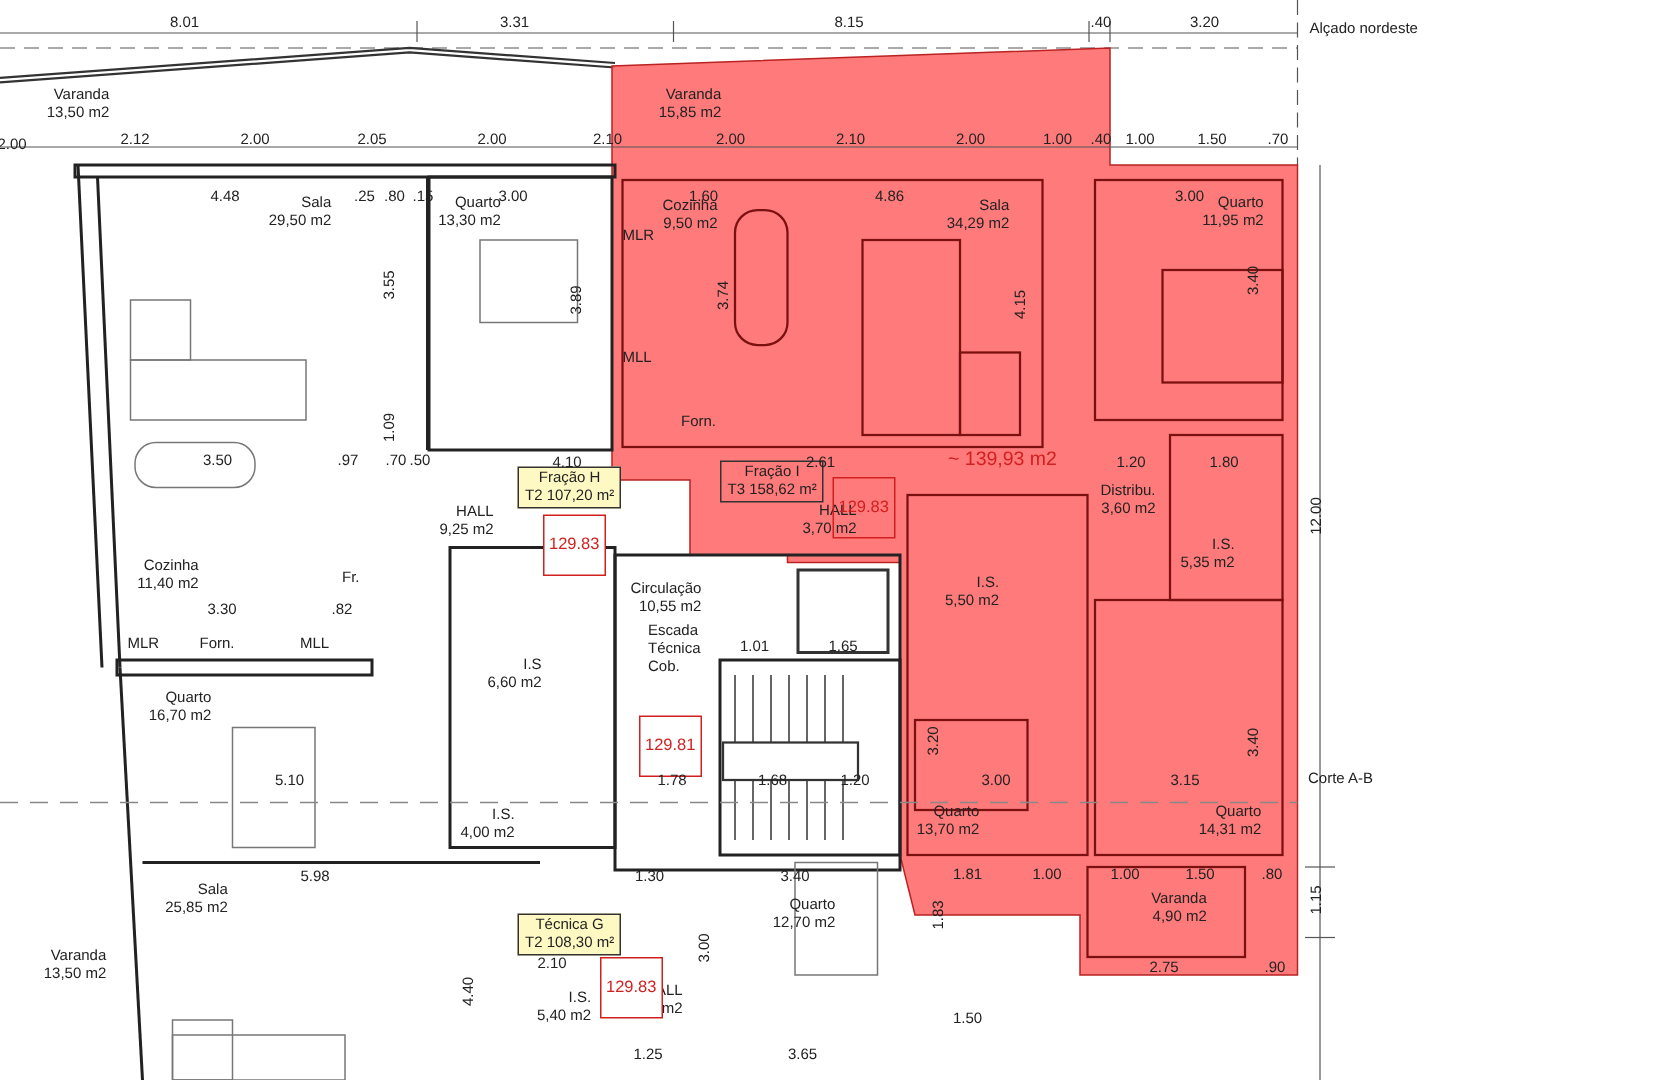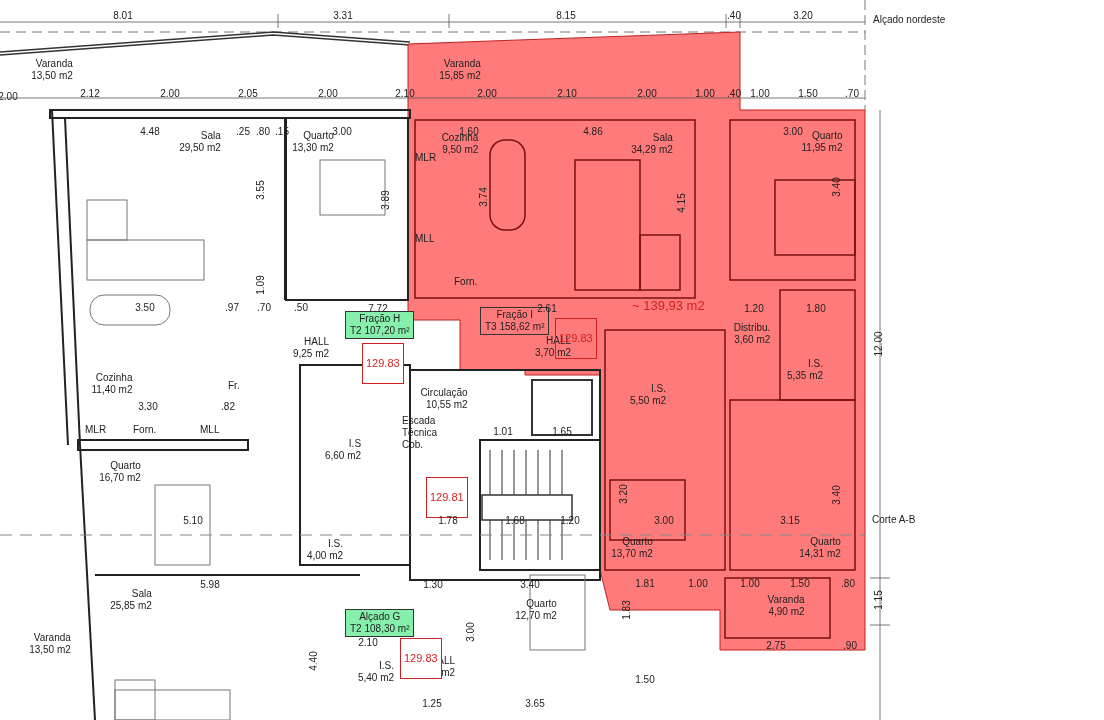--- a/index.html
+++ b/index.html
@@ -9,21 +9,21 @@
   .lbl { position: absolute; font-size: 10px; line-height: 12px; color: #222;
          white-space: nowrap; text-align: right; transform: translate(-50%, 0); }
   .lbl.left { transform: none; text-align: left; }
   .dim { position: absolute; font-size: 10px; line-height: 11px; color: #222; white-space: nowrap;
          transform: translate(-50%, 0); }
   .dim.v { transform: translate(-50%, -50%) rotate(-90deg); }
   .tag { position: absolute; font-size: 11px; line-height: 11px; color: #d21f1f;
          border: 1px solid #d21f1f; padding: 14px 3px; background: #fff; white-space: nowrap; }
   .tag.onred { background: transparent; }
   .frac { position: absolute; font-size: 10px; line-height: 12px; border: 1px solid #333;
-          padding: 1px 4px; background: #86efac; text-align: center; white-space: nowrap; }
+          padding: 1px 4px; background: #fef9c3; text-align: center; white-space: nowrap; }
   .frac.onred { background: transparent; }
   .area-total { position: absolute; font-size: 13px; color: #d21f1f; white-space: nowrap; }
   .section-lbl { position: absolute; font-size: 10px; color: #222; white-space: nowrap; }
 </style>
 </head>
 <body>
 
 <svg id="plan" viewBox="0 0 1104 720" xmlns="http://www.w3.org/2000/svg">
 
   <g stroke="#555" stroke-width="0.8" fill="none">
@@ -139,21 +139,21 @@
 
 <div class="lbl" style="left:52px;top:58px"><span>Varanda</span><br><span>13,50 m2</span></div>
 <div class="lbl" style="left:200px;top:130px"><span>Sala</span><br><span>29,50 m2</span></div>
 <div class="lbl" style="left:313px;top:130px"><span>Quarto</span><br><span>13,30 m2</span></div>
 <div class="lbl" style="left:112px;top:372px"><span>Cozinha</span><br><span>11,40 m2</span></div>
 <div class="lbl" style="left:311px;top:336px"><span>HALL</span><br><span>9,25 m2</span></div>
 <div class="lbl" style="left:343px;top:438px"><span>I.S</span><br><span>6,60 m2</span></div>
 <div class="lbl" style="left:120px;top:460px"><span>Quarto</span><br><span>16,70 m2</span></div>
 <div class="lbl" style="left:325px;top:538px"><span>I.S.</span><br><span>4,00 m2</span></div>
 <div class="lbl" style="left:444px;top:387px"><span>Circulação</span><br><span>10,55 m2</span></div>
-<div class="lbl left" style="left:402px;top:415px;width:44px;white-space:normal;text-align:left">Escada Técnica Cob.</div>
+<div class="lbl left" style="left:432px;top:415px;width:44px;white-space:normal;text-align:left">Escada Técnica Cob.</div>
 
 <div class="lbl" style="left:460px;top:58px"><span>Varanda</span><br><span>15,85 m2</span></div>
 <div class="lbl" style="left:460px;top:132px"><span>Cozinha</span><br><span>9,50 m2</span></div>
 <div class="lbl" style="left:652px;top:132px"><span>Sala</span><br><span>34,29 m2</span></div>
 <div class="lbl" style="left:822px;top:130px"><span>Quarto</span><br><span>11,95 m2</span></div>
 <div class="lbl" style="left:553px;top:335px"><span>HALL</span><br><span>3,70 m2</span></div>
 <div class="lbl" style="left:752px;top:322px"><span>Distribu.</span><br><span>3,60 m2</span></div>
 <div class="lbl" style="left:805px;top:358px"><span>I.S.</span><br><span>5,35 m2</span></div>
 <div class="lbl" style="left:648px;top:383px"><span>I.S.</span><br><span>5,50 m2</span></div>
 <div class="lbl" style="left:632px;top:536px"><span>Quarto</span><br><span>13,70 m2</span></div>
@@ -171,42 +171,42 @@
 <div class="lbl left" style="left:133px;top:424px">Forn.</div>
 <div class="lbl left" style="left:228px;top:380px">Fr.</div>
 <div class="lbl left" style="left:415px;top:152px">MLR</div>
 <div class="lbl left" style="left:415px;top:233px">MLL</div>
 <div class="lbl left" style="left:454px;top:276px">Forn.</div>
 
 <div class="frac" style="left:345px;top:311px"><span>Fração H</span><br><span>T2 107,20 m²</span></div>
 <div class="tag" style="left:362px;top:343px">129.83</div>
 <div class="frac onred" style="left:480px;top:307px"><span>Fração I</span><br><span>T3 158,62 m²</span></div>
 <div class="tag onred" style="left:555px;top:318px">129.83</div>
-<div class="frac" style="left:345px;top:609px"><span>Alçado G</span><br><span>T2 108,30 m²</span></div>
+<div class="frac" style="left:345px;top:609px"><span>Técnica G</span><br><span>T2 108,30 m²</span></div>
 <div class="tag" style="left:400px;top:638px">129.83</div>
 <div class="tag" style="left:426px;top:477px">129.81</div>
 
 <div class="area-total" style="left:632px;top:298px">~ 139,93 m2</div>
 
 <div class="dim" style="left:150px;top:126px">4.48</div>
 <div class="dim" style="left:243px;top:126px">.25</div>
 <div class="dim" style="left:263px;top:126px">.80</div>
 <div class="dim" style="left:282px;top:126px">.15</div>
 <div class="dim" style="left:342px;top:126px">3.00</div>
 <div class="dim v" style="left:260px;top:190px">3.55</div>
 <div class="dim v" style="left:385px;top:200px">3.89</div>
 <div class="dim v" style="left:260px;top:285px">1.09</div>
 <div class="dim" style="left:145px;top:302px">3.50</div>
 <div class="dim" style="left:232px;top:302px">.97</div>
 <div class="dim" style="left:264px;top:302px">.70</div>
-<div class="dim" style="left:301px;top:302px">.50</div>
+<div class="dim" style="left:280px;top:302px">.50</div>
 <div class="dim" style="left:148px;top:401px">3.30</div>
 <div class="dim" style="left:228px;top:401px">.82</div>
 <div class="dim" style="left:193px;top:515px">5.10</div>
-<div class="dim" style="left:378px;top:303px">7.72</div>
+<div class="dim" style="left:378px;top:303px">4.10</div>
 
 <div class="dim" style="left:469px;top:126px">1.60</div>
 <div class="dim" style="left:593px;top:126px">4.86</div>
 <div class="dim" style="left:793px;top:126px">3.00</div>
 <div class="dim v" style="left:483px;top:197px">3.74</div>
 <div class="dim v" style="left:681px;top:203px">4.15</div>
 <div class="dim v" style="left:836px;top:187px">3.40</div>
 <div class="dim" style="left:547px;top:303px">2.61</div>
 <div class="dim" style="left:754px;top:303px">1.20</div>
 <div class="dim" style="left:816px;top:303px">1.80</div>

